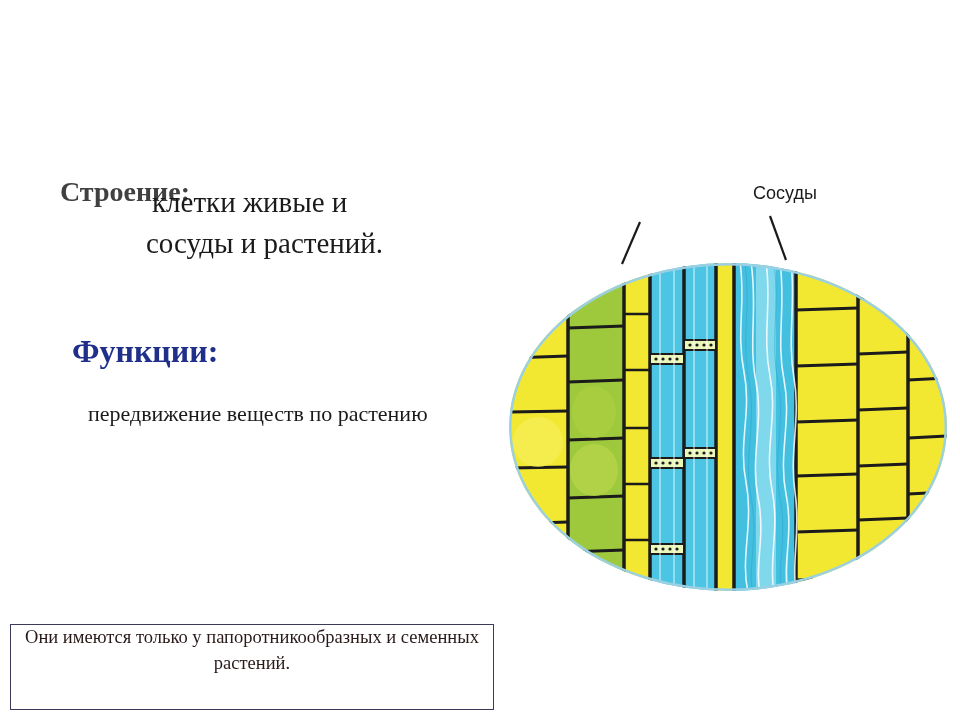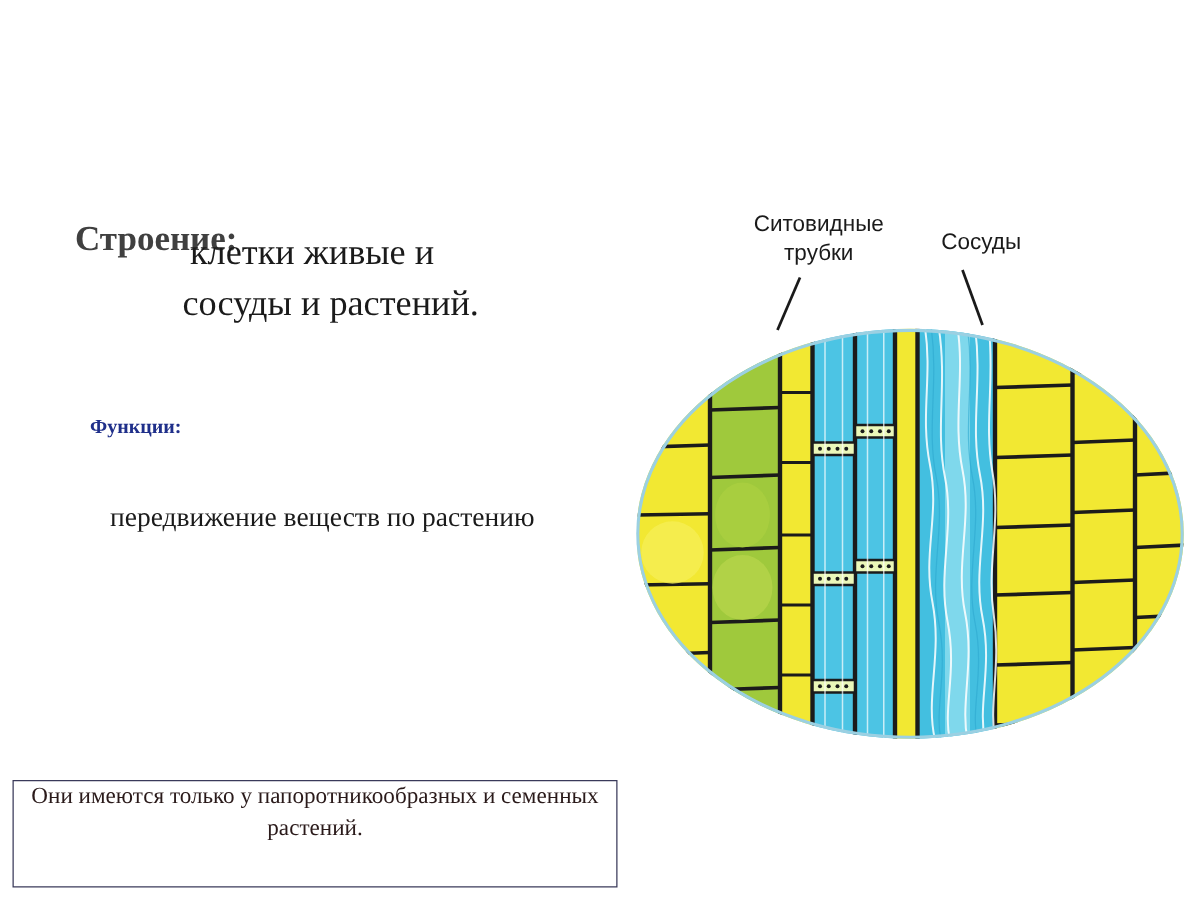--- a/index.html
+++ b/index.html
@@ -53,21 +53,21 @@
     line-height: 1.42;
   }
   .structure-text .l1 { display: block; }
   .structure-text .l2 { display: block; margin-left: -6px; }
   .structure-text .l3 { display: block; margin-left: -6px; }
 
   .functions-label {
     position: absolute;
     left: 72px;
     top: 333px;
-    font-size: 16px;
+    font-size: 32px;
     font-weight: bold;
     color: #1f2f8a;
   }
   .functions-text {
     position: absolute;
     left: 88px;
     top: 398px;
     width: 380px;
     font-size: 22px;
     color: #1a1a1a;
@@ -149,21 +149,20 @@
     <span class="l3">сосуды и растений.</span>
   </div>
 
   <div class="functions-label">Функции:</div>
   <div class="functions-text">передвижение веществ по растению</div>
 
   <div class="note-box">
     <div class="note-text">Они имеются только у папоротникообразных и семенных растений.</div>
   </div>
 
-  <div class="lbl lbl-sieve">Ситовидные трубки</div>
   <div class="lbl lbl-vessels">Сосуды</div>
 
   <svg class="leader" style="left:600px; top:218px; width:80px; height:60px; background:transparent;" width="80" height="60" viewBox="0 0 80 60">
     <line x1="40" y1="4" x2="22" y2="46" stroke="#1a1a1a" stroke-width="2.2"></line>
   </svg>
   <svg class="leader" style="left:740px; top:212px; width:80px; height:60px; background:transparent;" width="80" height="60" viewBox="0 0 80 60">
     <line x1="30" y1="4" x2="46" y2="48" stroke="#1a1a1a" stroke-width="2.2"></line>
   </svg>
 
   <div class="micro-wrap">

